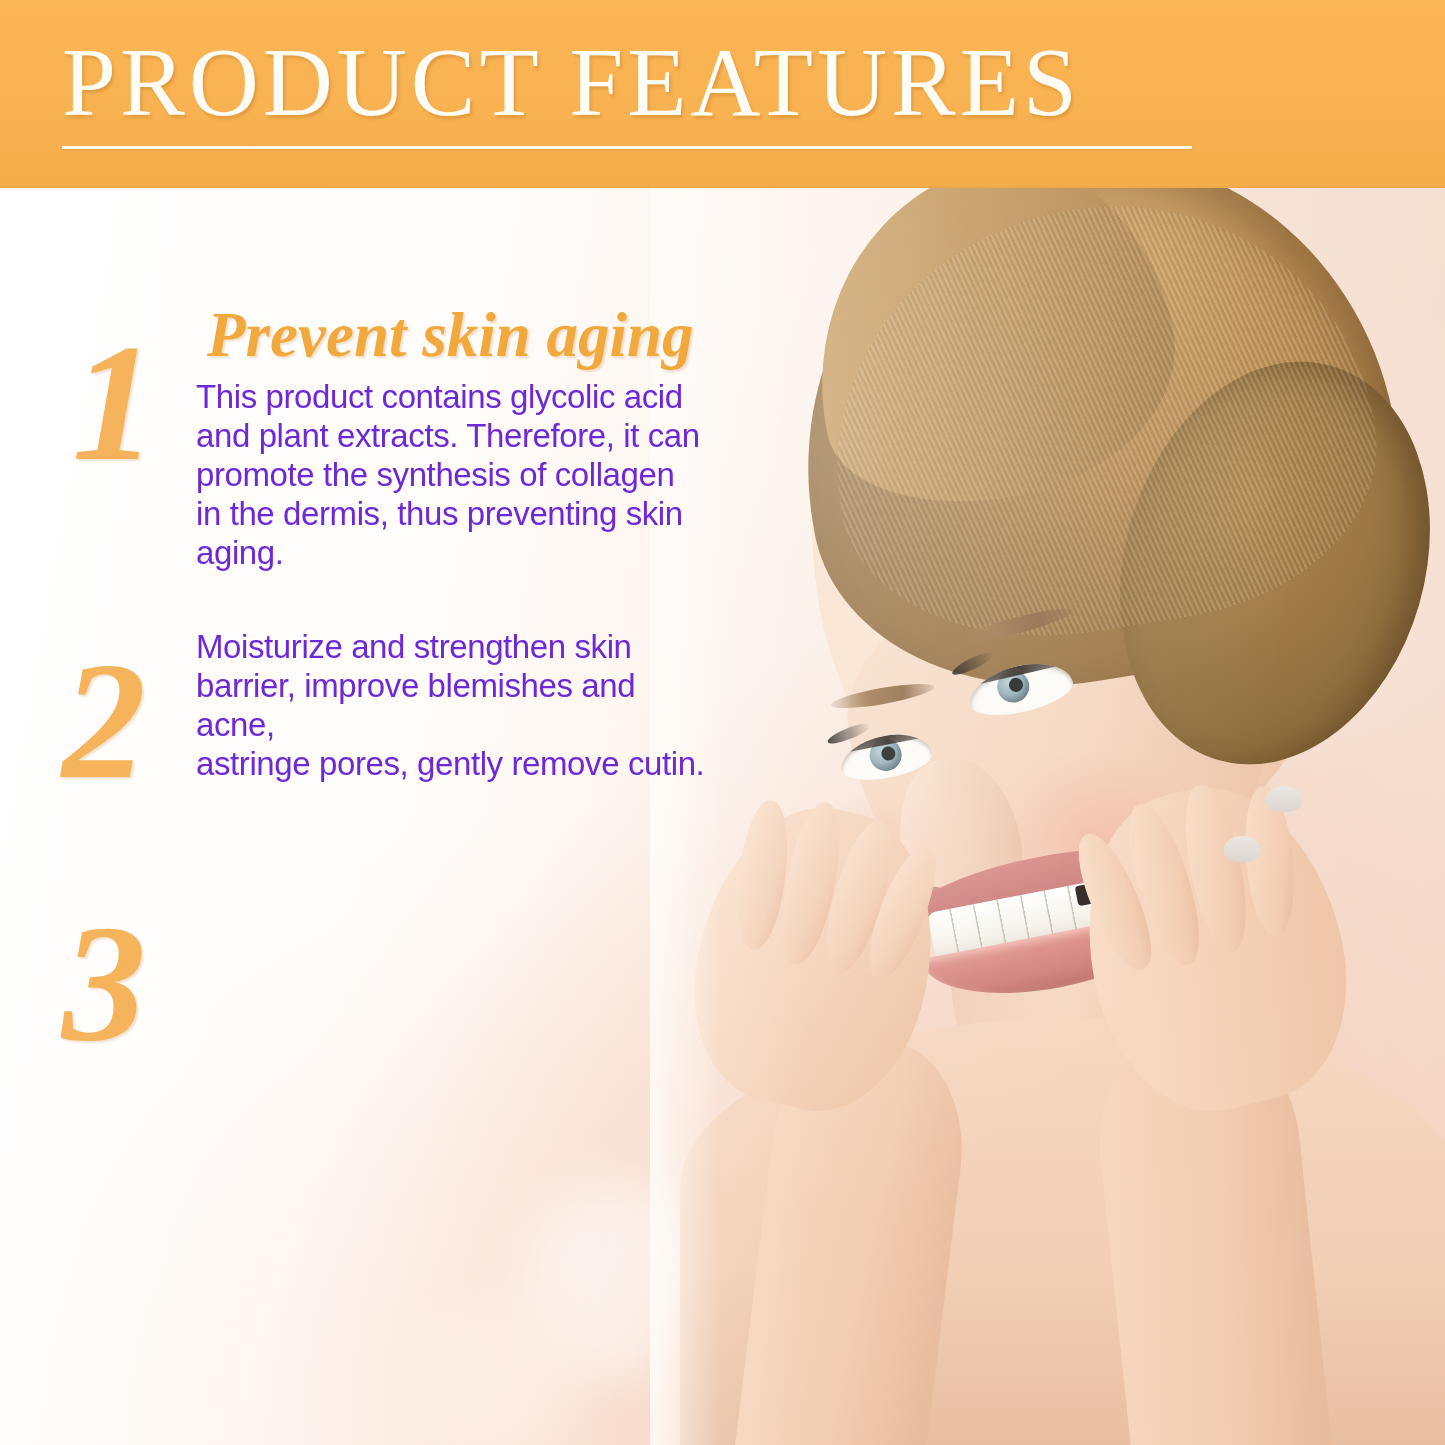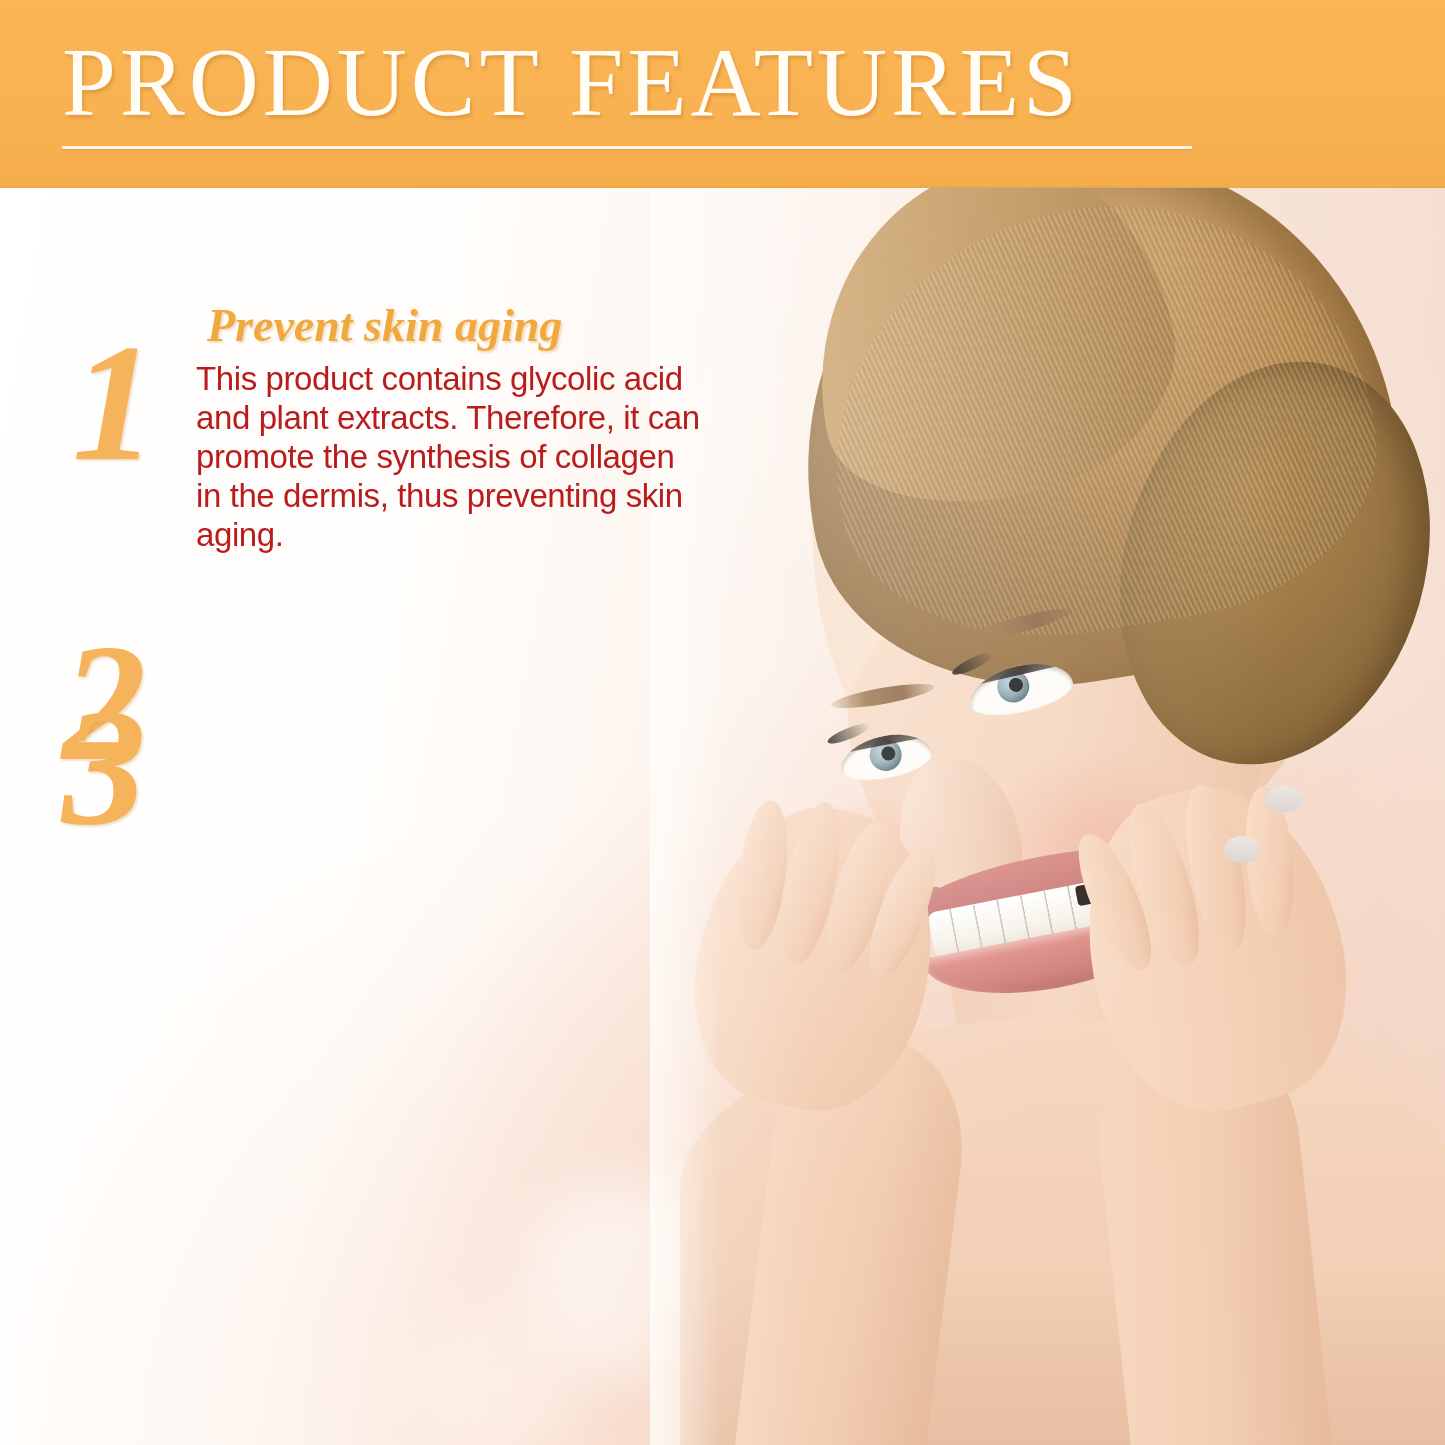--- a/index.html
+++ b/index.html
@@ -278,34 +278,34 @@
   .n1 { left:72px; top:16px; }
   .n2 { left:62px; top:8px; }
   .n3 { left:62px; top:72px; }
 
   .f-body { margin-left:196px; padding-right:14px; }
 
   .f-title {
     font-family:"Liberation Serif", serif;
     font-style:italic;
     font-weight:bold;
-    font-size:46px;
+    font-size:63px;
     line-height:1.06;
     color:#f1a93e;
     margin-left:11px;
     text-shadow:2px 2px 2px rgba(198,140,70,.26);
     white-space:pre-line;
   }
 
   .f-text {
     margin-top:9px;
     font-family:"Liberation Sans", sans-serif;
     font-size:33px;
     line-height:1.18;
-    color:#b91c1c;
+    color:#6d28d9;
     letter-spacing:-.4px;
     white-space:pre-line;
   }
 </style>
 </head>
 <body>
 
 <div id="page">
 
   <div class="bg-wash"></div>
@@ -397,20 +397,23 @@
 and plant extracts. Therefore, it can
 promote the synthesis of collagen
 in the dermis, thus preventing skin
 aging.</div>
       </div>
     </div>
 
     <div class="feature f2">
       <div class="num n2">2</div>
       <div class="f-body">
+        <div class="f-text">Moisturize and strengthen skin
+barrier, improve blemishes and acne,
+astringe pores, gently remove cutin.</div>
       </div>
     </div>
 
     <div class="feature f3">
       <div class="num n3">3</div>
     </div>
 
   </div>
 </div>
 

